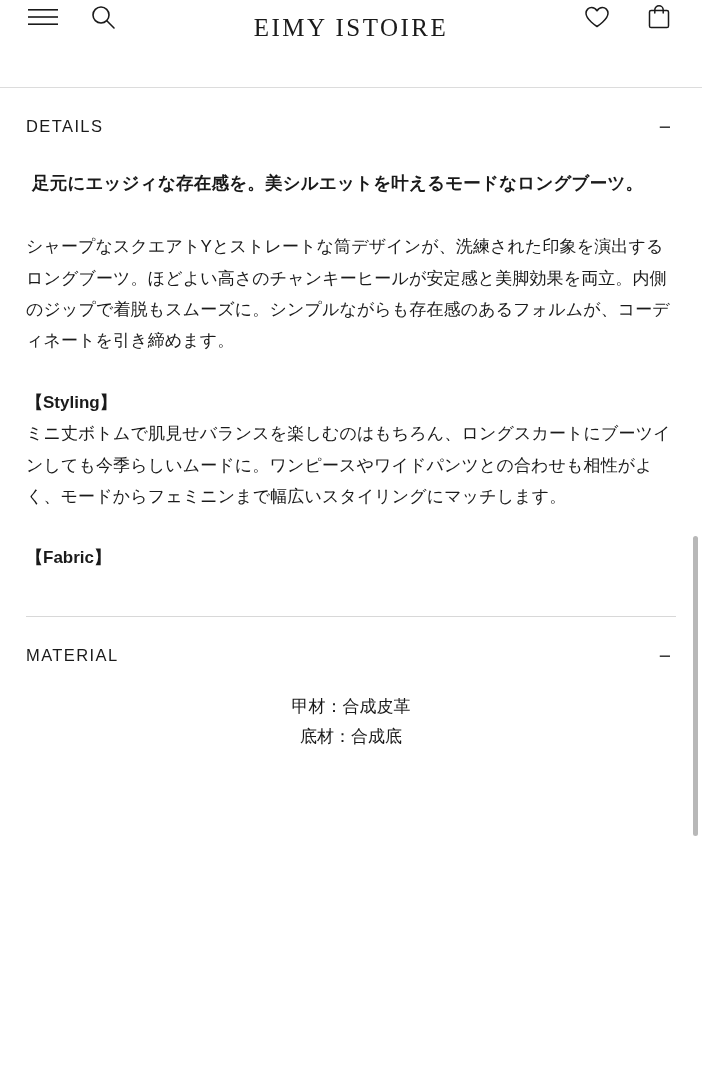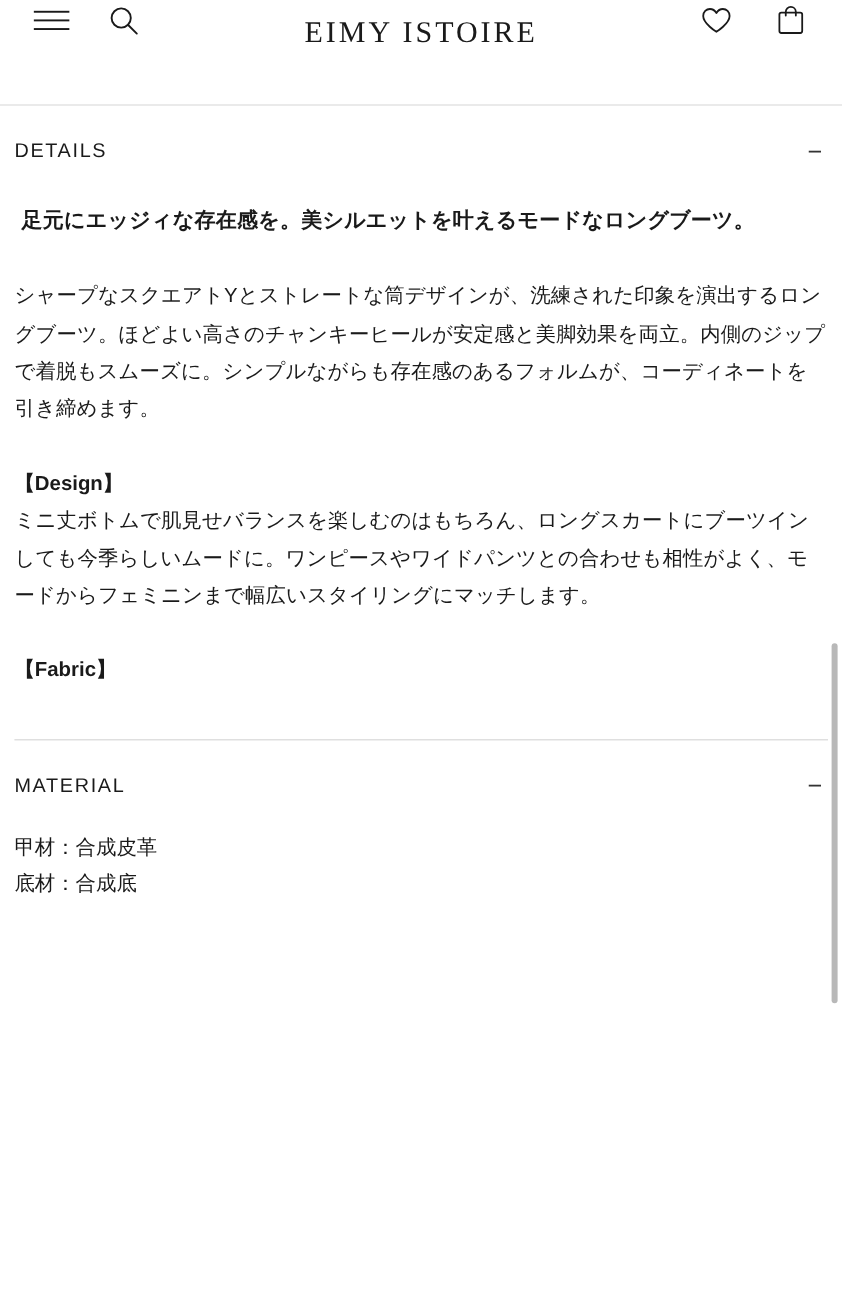--- a/index.html
+++ b/index.html
@@ -60,21 +60,21 @@
 
   
   .top-rule {
     height: 1px;
     background: #dcdcdc;
     margin: 23px 0 0 0;
   }
 
   
   .content {
-    padding: 0 12px;
+    padding: 0 26px;
   }
   .section-head {
     display: flex;
     align-items: center;
     justify-content: space-between;
     padding: 28px 0 0 0;
   }
   .section-title {
     font-size: 16.5px;
     letter-spacing: 1.4px;
@@ -114,20 +114,21 @@
   .rule {
     height: 1px;
     background: #d8d8d8;
     margin: 44px 0 0 0;
   }
 
   .material-list {
     margin: 26px 0 0 0;
     font-size: 17px;
     line-height: 1.78;
+    text-align: center;
   }
   .material-list div { white-space: nowrap; }
 
   
   .scrollbar-track {
     position: absolute;
     top: 0;
     right: 2px;
     width: 5px;
     height: 1080px;
@@ -193,21 +194,21 @@
     <div class="toggle-sign">−</div>
   </div>
 
   <p class="lead">足元にエッジィな存在感を。美シルエットを叶えるモードなロングブーツ。</p>
 
   <div class="block">
     <p class="block-body">シャープなスクエアトΥとストレートな筒デザインが、洗練された印象を演出するロングブーツ。ほどよい高さのチャンキーヒールが安定感と美脚効果を両立。内側のジップで着脱もスムーズに。シンプルながらも存在感のあるフォルムが、コーディネートを引き締めます。</p>
   </div>
 
   <div class="block">
-    <div class="block-title">【Design】</div>
+    <div class="block-title">【Styling】</div>
     <p class="block-body">ミニ丈ボトムで肌見せバランスを楽しむのはもちろん、ロングスカートにブーツインしても今季らしいムードに。ワンピースやワイドパンツとの合わせも相性がよく、モードからフェミニンまで幅広いスタイリングにマッチします。</p>
   </div>
 
   <div class="block">
     <div class="block-title">【Fabric】</div>
   </div>
 
   <div class="rule"></div>
 
   <div class="section-head">

